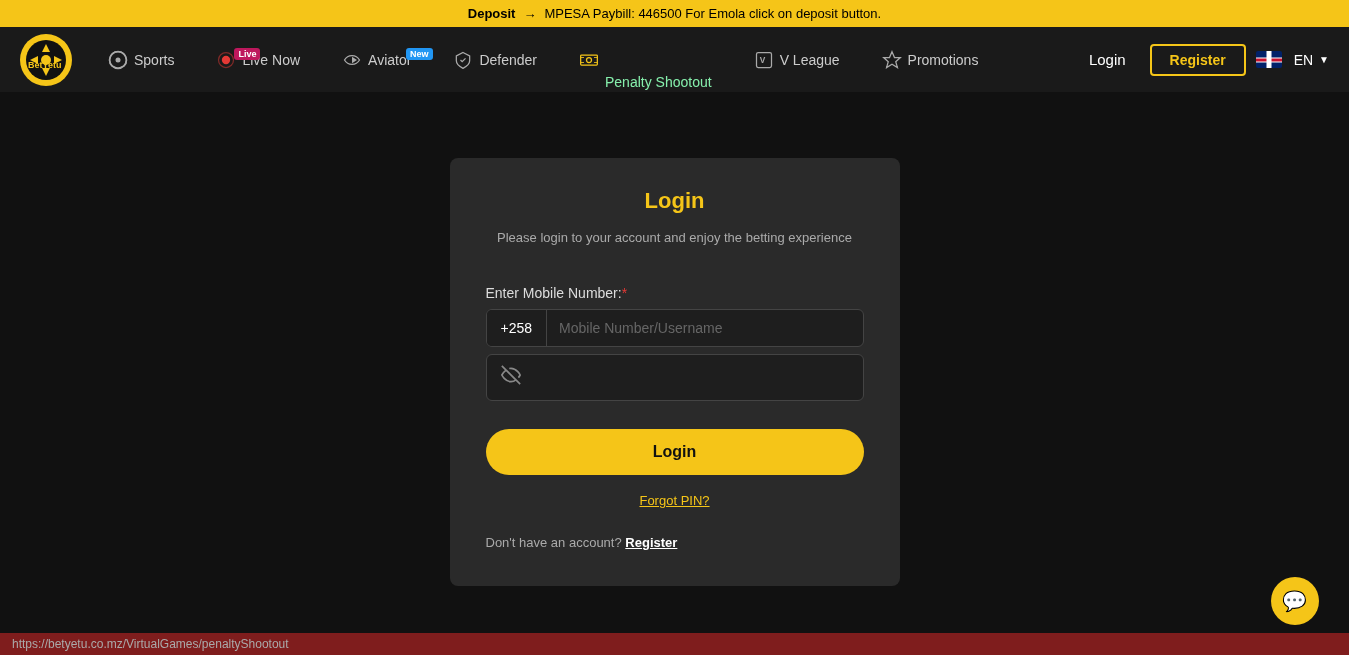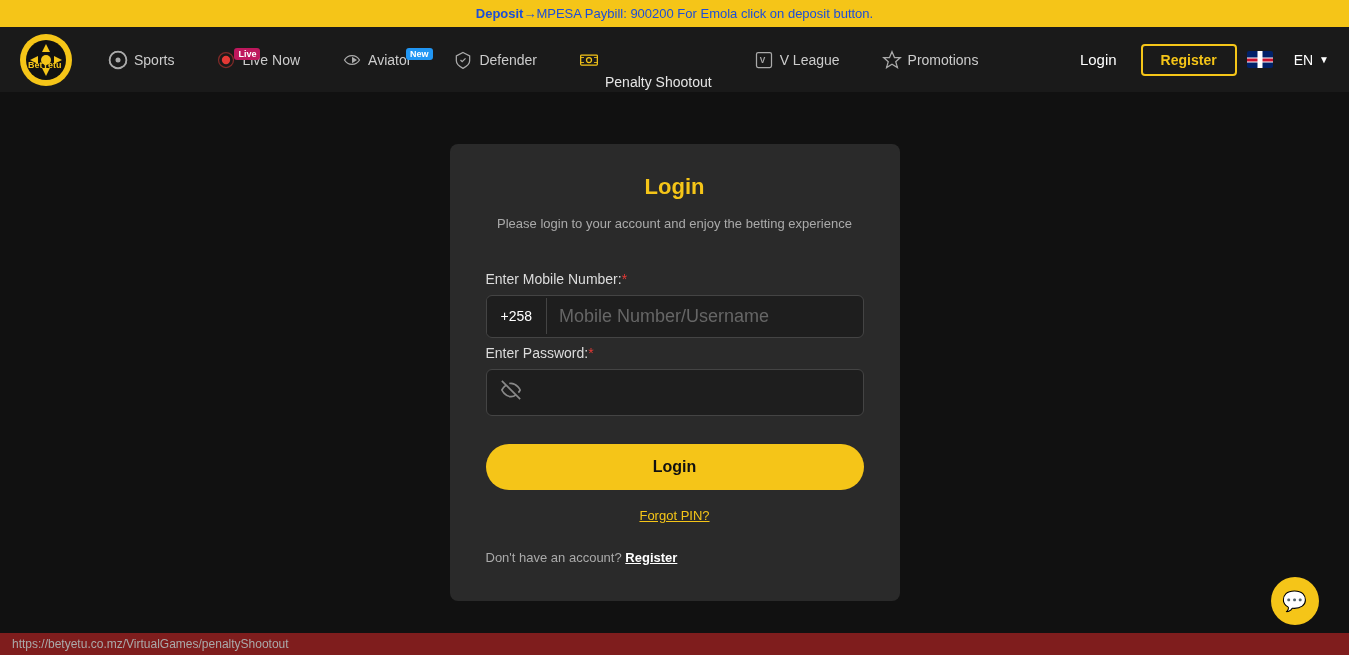--- a/index.html
+++ b/index.html
@@ -1,29 +1,29 @@
 <!DOCTYPE html>
 <html><head>
   <meta charset="utf-8">
   <style>
     * { margin: 0; padding: 0; box-sizing: border-box; }
     body { background: #111; color: #fff; font-family: Arial, sans-serif; width: 1349px; min-height: 655px; overflow-x: hidden; }
 
     
     .top-banner {
       background: #f5c518;
-      color: #1d4ed8;
+      color: #000000;
       text-align: center;
       padding: 6px 20px;
       font-size: 13px;
       font-weight: 500;
       display: flex;
       align-items: flex-end;
       justify-content: center;
-      gap: 0;
+      gap: 8px;
     }
 
     
     .navbar {
       background: #1a1a1a;
       display: flex;
       align-items: center;
       padding: 0 20px;
       height: 65px;
       gap: 4px;
@@ -142,21 +142,21 @@
       border-right: 1px solid #444;
       white-space: nowrap;
       background: #1e1e1e;
     }
     .input-group input {
       flex: 1;
       background: transparent;
       border: none;
       outline: none;
       color: #fde047;
-      font-size: 18px;
+      font-size: 14px;
       padding: 10px 12px;
     }
     .input-group input::placeholder { color: #666; }
     .password-group {
       display: flex;
       align-items: center;
       background: #1e1e1e;
       border: 1px solid #444;
       border-radius: 6px;
       margin-bottom: 28px;
@@ -301,21 +301,21 @@
       background: #c8102e;
       transform: translateX(-50%);
     }
   </style>
 </head>
 <body>
 
 <div class="top-banner">
   <span style="font-weight:bold;cursor:pointer;">Deposit</span>
   <span>→</span>
-  <span>MPESA Paybill: 900200  For Emola click on deposit button.</span>
+  <span>MPESA Paybill: 446500  For Emola click on deposit button.</span>
 </div>
 
 <nav class="navbar">
 
   <div class="logo">
     <svg class="logo-icon" viewBox="0 0 52 52" xmlns="http://www.w3.org/2000/svg">
       <circle cx="26" cy="26" r="26" fill="#f5c518"></circle>
       <circle cx="26" cy="26" r="20" fill="#111"></circle>
 
       <polygon points="26,10 30,18 22,18" fill="#f5c518"></polygon>
@@ -366,21 +366,21 @@
 
     <div class="nav-item active">
       <svg class="nav-svg" viewBox="0 0 24 24" fill="none">
           <rect x="2" y="6" width="20" height="12" rx="1" stroke="#f5c518" stroke-width="1.5"></rect>
           <circle cx="12" cy="12" r="3" stroke="#f5c518" stroke-width="1.5"></circle>
           <line x1="2" y1="9" x2="6" y2="9" stroke="#f5c518" stroke-width="1"></line>
           <line x1="2" y1="15" x2="6" y2="15" stroke="#f5c518" stroke-width="1"></line>
           <line x1="18" y1="9" x2="22" y2="9" stroke="#f5c518" stroke-width="1"></line>
           <line x1="18" y1="15" x2="22" y2="15" stroke="#f5c518" stroke-width="1"></line>
         </svg>
-      <span style="color:#e5e5e5;margin-top:45px;">Penalty Shootout</span>
+      <span style="color:#86efac;margin-top:45px;">Penalty Shootout</span>
     </div>
 
     <div class="nav-item">
       <svg class="nav-svg" viewBox="0 0 24 24" fill="none">
           <rect x="3" y="3" width="18" height="18" rx="2" stroke="#aaa" stroke-width="1.5"></rect>
           <text x="7" y="16" font-size="10" fill="#aaa" font-weight="bold">V</text>
         </svg>
       <span>V League</span>
     </div>
 
@@ -393,21 +393,21 @@
   </div>
 
   <div class="nav-right">
     <button class="login-btn">Login</button>
     <button class="register-btn">Register</button>
     <div class="lang-selector">
       <div class="uk-flag">
         <div class="uk-flag-red-h"></div>
         <div class="uk-flag-red-v"></div>
       </div>
-      <span style="margin-left:17px;">EN</span>
+      <span style="margin-left:8px;">EN</span>
       <span style="font-size:10px;margin-left:2px;">▼</span>
     </div>
   </div>
 </nav>
 
 <div class="main-content">
   <div class="login-card">
     <h2 class="login-title">Login</h2>
     <p class="login-subtitle">Please login to your account and enjoy the betting experience</p>
 
@@ -417,23 +417,20 @@
         <span>Enter Mobile Number:</span><span class="required">*</span>
       </div>
       <div class="input-group">
         <span class="country-code">+258</span>
         <input type="text" placeholder="Mobile Number/Username" style="">
       </div>
     </div>
 
     
     <div>
-      <div class="field-label">
-        <span>Enter Password:</span><span class="required">*</span>
-      </div>
       <div class="password-group">
         <button class="eye-toggle">
           <svg width="20" height="20" viewBox="0 0 24 24" fill="none" stroke="#888" stroke-width="2">
               <path d="M17.94 17.94A10.07 10.07 0 0 1 12 20c-7 0-11-8-11-8a18.45 18.45 0 0 1 5.06-5.94"></path>
               <path d="M9.9 4.24A9.12 9.12 0 0 1 12 4c7 0 11 8 11 8a18.5 18.5 0 0 1-2.16 3.19"></path>
               <line x1="1" y1="1" x2="23" y2="23"></line>
             </svg>
         </button>
       </div>
     </div>

